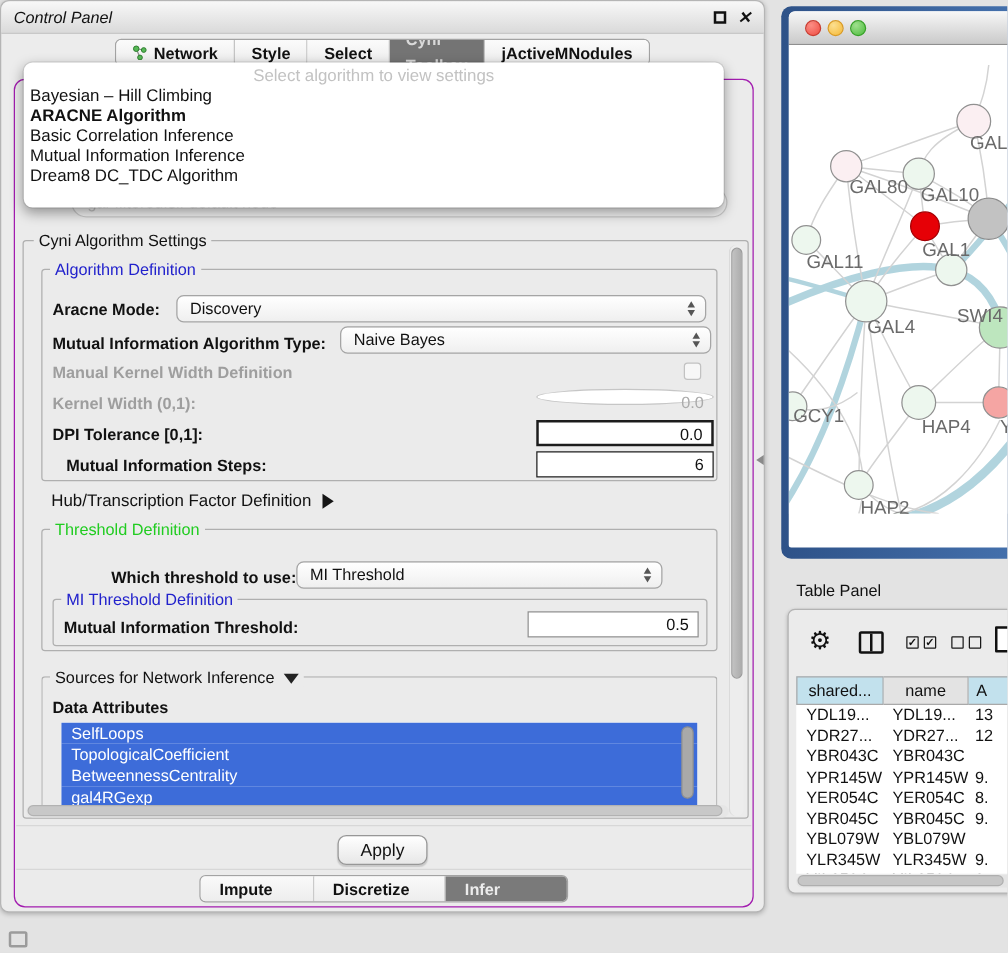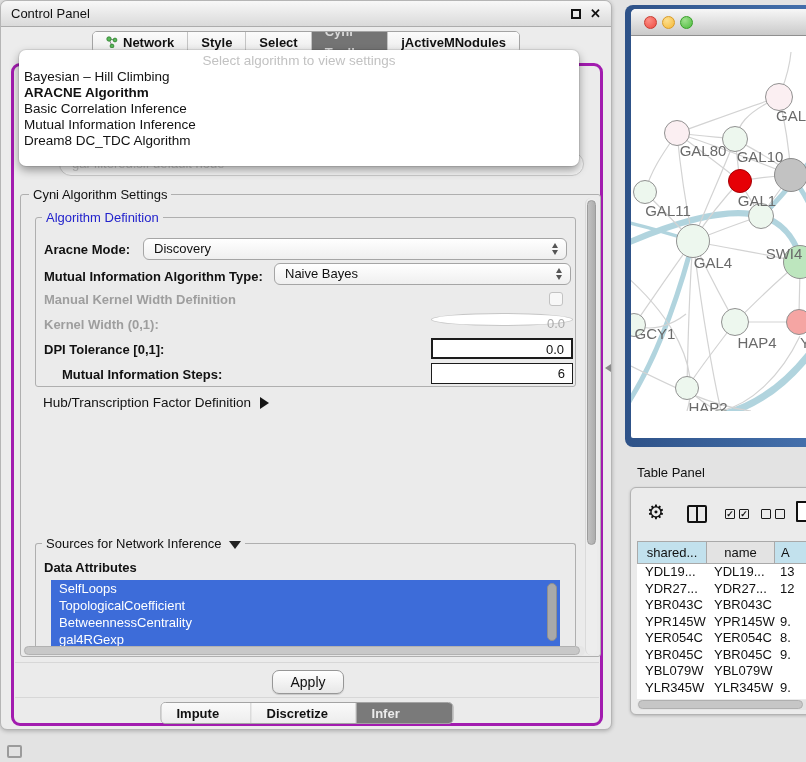--- a/index.html
+++ b/index.html
@@ -4,37 +4,37 @@
 <style>
   * { margin:0; padding:0; box-sizing:border-box; }
   html,body { background:#DFDFDF; }
   body { font-family:"Liberation Sans", sans-serif; }
   .stage { position:relative; width:806px; height:762px; overflow:hidden; background:#E3E3E3; }
 
   
   .cp { position:absolute; left:0; top:8; width:612px; height:730px; background:#ECECEC;
         border:1px solid #B5B5B5; border-radius:7px; box-shadow:0 1px 4px rgba(0,0,0,.25); }
   .cp-titlebar { position:absolute; left:0; top:0; right:0; height:26px; border-radius:7px 7px 0 0;
-        background:linear-gradient(#F8F8F8,#DADADA); border-bottom:1px solid #ACACAC; }
+        background:linear-gradient(#F8F8F8,#DADADA); border-bottom:1px solid #ACACAC;font-style:italic; }
   .cp-title { position:absolute; left:10px; top:0; line-height:25px; font-size:13px; color:#111; }
   .cp-btns { position:absolute; right:10px; top:7px; display:flex; align-items:center; gap:9px; }
   .btn-max { width:10px; height:10px; border:2px solid #111; background:transparent; }
   .btn-close { font-size:13px; font-weight:bold; color:#111; line-height:12px; }
 
   
   .tabstrip { position:absolute; top:30px; left:50%; transform:translateX(-50%); display:flex;
         border:1px solid #A3A3A3; border-radius:5px; overflow:hidden; background:#F5F5F5; height:22px;
         font-size:13px; font-weight:bold; box-shadow:inset 0 1px 0 #fff; }
   .tab { padding:0 13px; line-height:21px; color:#111; border-right:1px solid #C4C4C4; display:flex; align-items:center; gap:5px; background:linear-gradient(#FBFBFB,#ECECEC); }
   .tab:last-child { border-right:none; }
   .tab.selected { background:#747474; color:#D9D9D9; }
 
   
   .cp-outer { position:absolute; left:10px; top:62px; width:592px; height:663px; background:#EBEBEB;
-        border:3px solid #a21caf; border-radius:9px; }
+        border:1px solid #a21caf; border-radius:9px; }
 
   
   .ghost-combo { position:absolute; left:45px; top:86px; width:525px; height:24px; border:1px solid #CACACA;
         border-radius:12px; background:#F4F4F4; color:#C6C6C6; font-size:13px; line-height:22px; padding-left:12px; }
 
   
   .group { position:absolute; border:1px solid #AFAFAF; border-radius:3px; }
   .gtitle { position:absolute; top:-8px; left:6px; background:#EBEBEB; padding:0 4px; font-size:13px; color:#111; white-space:nowrap; }
   .gtitle.blue { color:#2222CC; }
   .gtitle.green { color:#21CC21; }
@@ -199,28 +199,40 @@
 
           <span class="lbl dis" style="left:8px; top:74px;">Manual Kernel Width Definition</span>
           <span class="checkbox" style="left:513px; top:74px;"></span>
 
           <span class="lbl dis" style="left:8px; top:99px;">Kernel Width (0,1):</span>
           <div class="field light" style="left:395px; top:95px; width:142px;">0.0</div>
 
           <span class="lbl" style="left:8px; top:124px;">DPI Tolerance [0,1]:</span>
           <div class="field focus" style="left:395px; top:120px; width:142px;">0.0</div>
 
-          <span class="lbl" style="left:15px; top:149px;padding-left:11px;">Mutual Information Steps:</span>
+          <span class="lbl" style="left:8px; top:149px;padding-left:11px;">Mutual Information Steps:</span>
           <div class="field dark" style="left:395px; top:145px; width:142px;">6</div>
         </div>
 
         <div style="position:absolute; left:22px; top:200px; font-size:13.5px; color:#111;">
           <span>Hub/Transcription Factor Definition</span><span class="tri-right"></span>
         </div>
 
+        <div class="group" style="left:14px; top:230px; width:541px; height:98px;">
+          <span class="gtitle green">Threshold Definition</span>
+
+          <span class="lbl" style="left:55px; top:30px;">Which threshold to use:</span>
+          <div class="combo" style="left:203px; top:25px; width:293px;"><span>MI Threshold</span></div>
+
+          <div class="group" style="left:8px; top:55px; width:524px; height:38px;">
+            <span class="gtitle blue">MI Threshold Definition</span>
+            <span class="lbl" style="left:8px; top:14px;">Mutual Information Threshold:</span>
+            <div class="field" style="right:6px; top:9px; width:137px; border:1px solid #8E8E8E;">0.5</div>
+          </div>
+        </div>
 
         <div class="group" style="left:14px; top:348px; width:541px; height:108px; border-bottom:none;">
           <span class="gtitle"><span>Sources for Network Inference</span><span class="tri-down"></span></span>
           <span class="lbl" style="left:8px; top:16px;">Data Attributes</span>
           <div class="attr-list">
             <div class="attr-item">SelfLoops</div>
             <div class="attr-item">TopologicalCoefficient</div>
             <div class="attr-item">BetweennessCentrality</div>
             <div class="attr-item">gal4RGexp</div>
             <div class="attr-scroll"></div>

